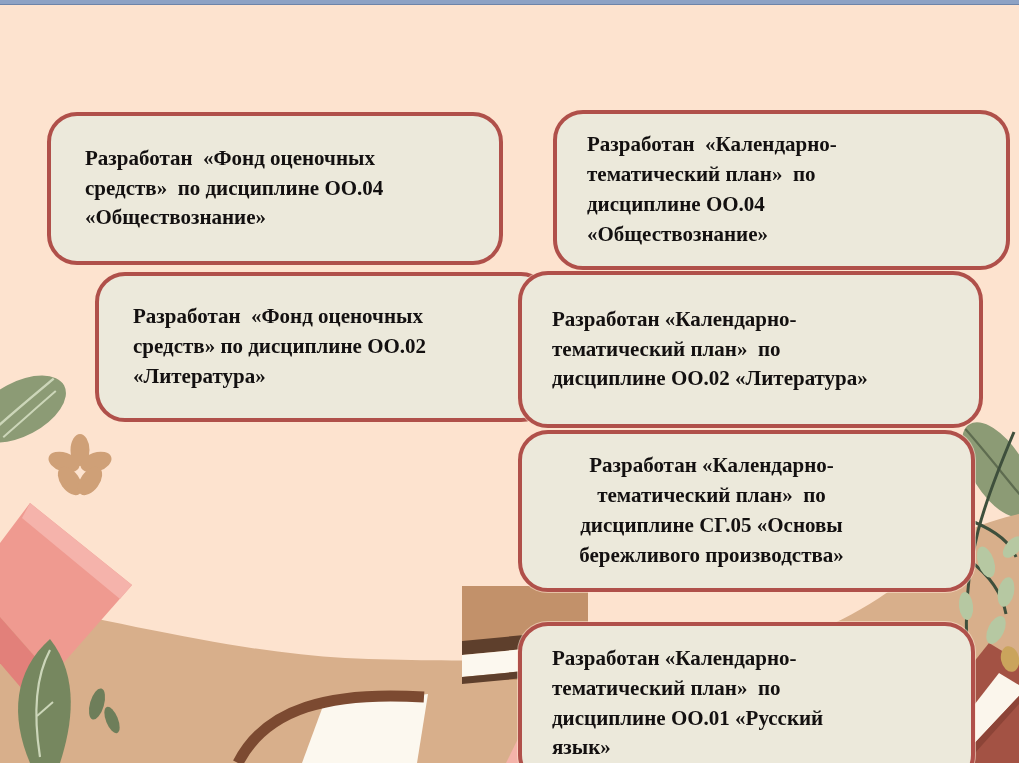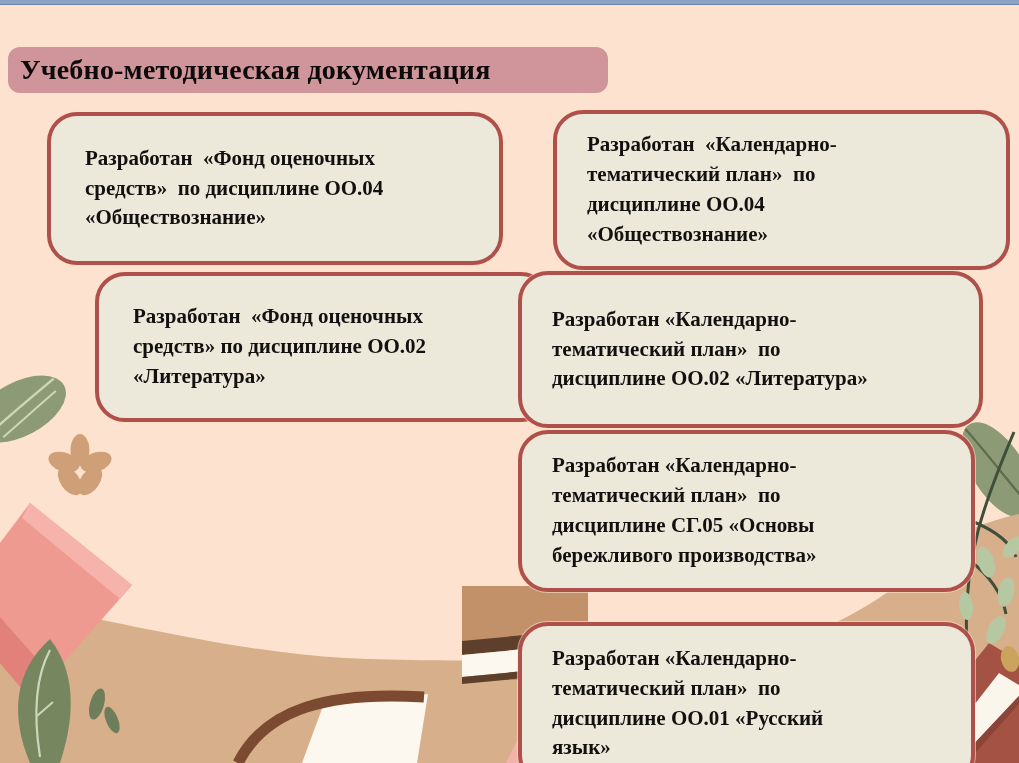--- a/index.html
+++ b/index.html
@@ -51,21 +51,21 @@
     white-space:pre-wrap;
   }
   .col-left .card-text{padding:6px 40px 6px 34px;}
   .col-right .card-text{padding:6px 100px 6px 30px;}
   .l1{left:47px;top:112px;width:456px;height:153px;}
   .l2{left:47px;top:272px;width:456px;height:150px;margin-left:48px;}
   .l3{left:47px;top:431px;width:456px;height:159px;}
   .l4{left:47px;top:596px;width:456px;height:159px;}
   .r1{left:518px;top:110px;width:457px;height:160px;margin-left:35px;}
   .r2{left:518px;top:271px;width:465px;height:157px;}
-  .r3{left:518px;top:430px;width:457px;height:162px;}
+  .r3{left:518px;top:430px;width:457px;height:162px;text-align:center;}
   .r4{left:518px;top:622px;width:457px;height:163px;}
 </style>
 </head>
 <body>
 
 <div class="slide">
 
   <svg class="decor" width="1019" height="763" viewBox="0 0 1019 763">
 
     <g transform="translate(20 409) rotate(-28)">
@@ -140,23 +140,20 @@
       <ellipse transform="rotate(12 1006 592)" cx="1006" cy="592" rx="8" ry="15" fill="#b6c8a2"></ellipse>
       <ellipse transform="rotate(-6 966 606)" cx="966" cy="606" rx="7" ry="14" fill="#b6c8a2"></ellipse>
       <ellipse transform="rotate(26 996 630)" cx="996" cy="630" rx="8" ry="15" fill="#b6c8a2"></ellipse>
       <ellipse transform="rotate(42 1013 547)" cx="1013" cy="547" rx="7" ry="13" fill="#b6c8a2"></ellipse>
       <ellipse transform="rotate(-12 1010 659)" cx="1010" cy="659" rx="9" ry="13" fill="#caa45c"></ellipse>
     </g>
   </svg>
 
   <div class="top-strip"></div>
 
-  <div class="title-bar">
-    <span>Учебно-методическая документация</span>
-  </div>
 
   <div class="card col-left l1">
     <p class="card-text">Разработан  «Фонд оценочных средств»  по дисциплине ОО.04 «Обществознание»</p>
   </div>
   <div class="card col-left l2">
     <p class="card-text">Разработан  «Фонд оценочных средств» по дисциплине ОО.02 «Литература»</p>
   </div>
 
   <div class="card col-right r1">
     <p class="card-text">Разработан  «Календарно-тематический план»  по дисциплине ОО.04 «Обществознание»</p>

